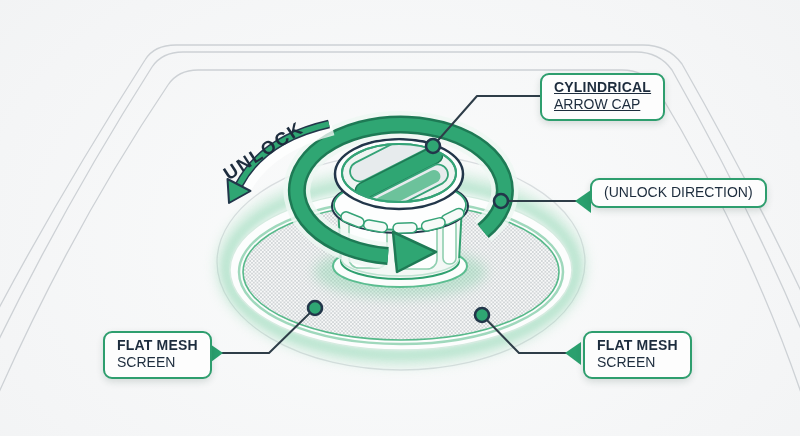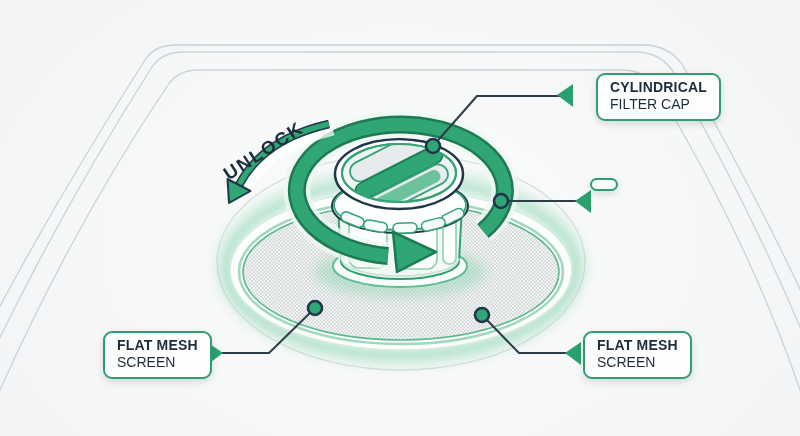--- a/index.html
+++ b/index.html
@@ -18,21 +18,21 @@
     background:#fdfdfd;
     border:2px solid #2e9e6e;
     border-radius:9px;
     padding:4px 12px 5px 12px;
     box-shadow:0 3px 7px rgba(25,60,45,.15);
     color:#1d2c3d;
     white-space:nowrap;
   }
   .c-title{font-weight:700;font-size:14px;line-height:1.24;letter-spacing:.2px;}
   .c-sub{font-weight:400;font-size:14px;line-height:1.24;}
-  #cap-label{left:596px;top:73px;}
+  #cap-label{left:540px;top:73px;text-decoration:underline;}
   #twist-label{left:590px;top:178px;}
   #mesh-left-label{left:103px;top:331px;}
   #mesh-right-label{left:583px;top:331px;}
 </style>
 </head>
 <body>
 
 <div id="stage">
 
   <svg id="scene-svg" width="800" height="436" viewBox="0 0 800 436">
@@ -131,24 +131,25 @@
     <g fill="#2aa06e">
       <polygon points="557,95 573,84 573,107"></polygon>
       <polygon points="575,201 591,190 591,213"></polygon>
       <polygon points="223,353 207,342 207,365"></polygon>
       <polygon points="565,353 581,342 581,365"></polygon>
     </g>
   </svg>
 
   <div class="callout" id="cap-label">
     <div class="c-title">CYLINDRICAL</div>
-    <div class="c-sub">FILTER CAP</div>
+    <div class="c-sub">ARROW CAP</div>
   </div>
 
   <div class="callout" id="twist-label">
+    <div class="c-sub">(UNLOCK DIRECTION)</div>
   </div>
 
   <div class="callout" id="mesh-left-label">
     <div class="c-title">FLAT MESH</div>
     <div class="c-sub">SCREEN</div>
   </div>
 
   <div class="callout" id="mesh-right-label">
     <div class="c-title">FLAT MESH</div>
     <div class="c-sub">SCREEN</div>

